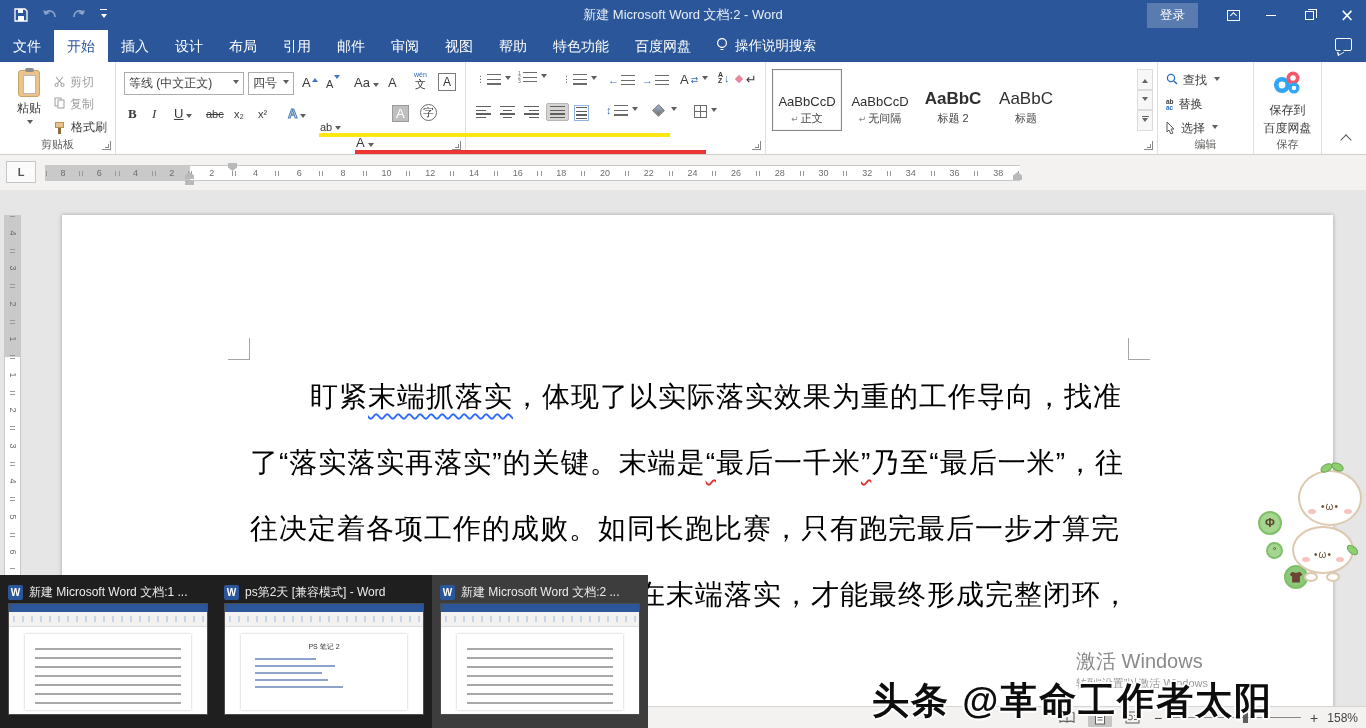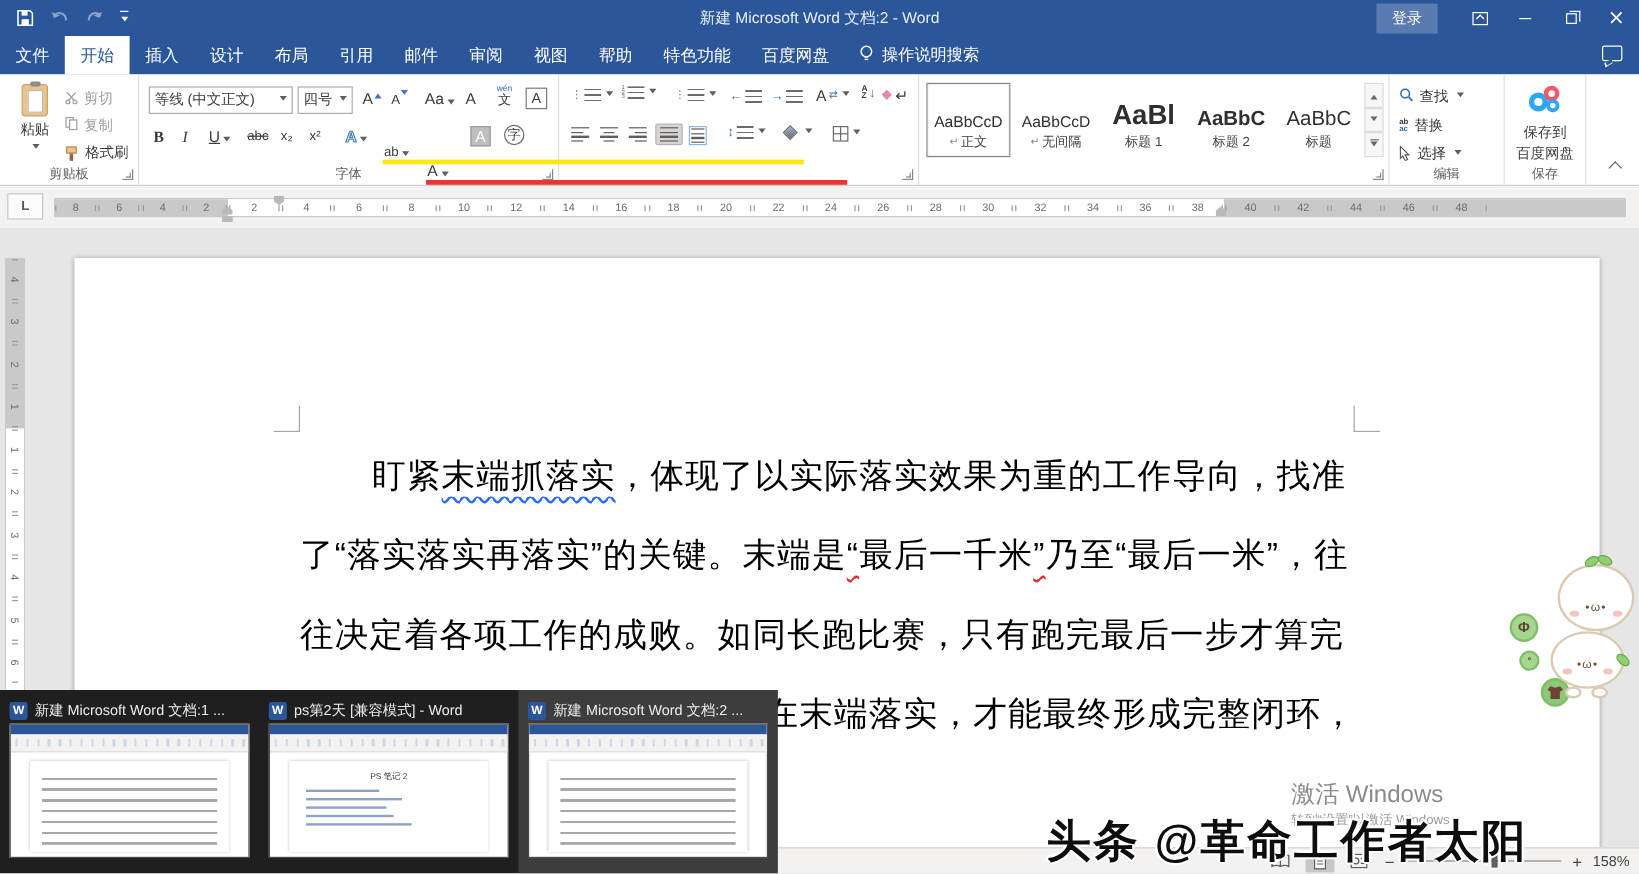--- a/index.html
+++ b/index.html
@@ -383,21 +383,20 @@
           <b></b>
           <span class="gcar"></span>
         </div>
       <div class="fbtn" style="left:276px;top:43px">
           <span class="shade-a">A</span>
         </div>
       <div class="fbtn" style="left:304px;top:42px">
           <span class="enclose">字</span>
         </div>
 
-      <div class="grp-label">字体</div>
       <div class="dlg">
           <b></b>
         </div>
     </div>
 
     <div class="grp g-par">
       <div class="pic" style="left:10px;top:12px">
           <b class="mkd">⋮</b>
           <b class="ln"></b>
           <span class="gcar"></span>
@@ -500,24 +499,20 @@
               <b class="pmark-sm">↵</b>
               <span>正文</span>
             </span>
         </div>
         <div class="sty">
           <span class="smp smp1">AaBbCcD</span>
           <span class="nm">
               <b class="pmark-sm">↵</b>
               <span>无间隔</span>
             </span>
-        </div>
-        <div class="sty">
-          <span class="smp smp3">AaBl</span>
-          <span class="nm">标题 1</span>
         </div>
         <div class="sty">
           <span class="smp smp4">AaBbC</span>
           <span class="nm">标题 2</span>
         </div>
         <div class="sty">
           <span class="smp smp5">AaBbC</span>
           <span class="nm">标题</span>
         </div>
       </div>
@@ -647,37 +642,20 @@
             <span>32</span>
           </div>
         <div class="rc" style="flex:1">
             <span>34</span>
           </div>
         <div class="rc" style="flex:1">
             <span>36</span>
           </div>
         <div class="rc" style="flex:1">
             <span>38</span>
-          </div>
-      </div>
-      <div class="hseg gray" style="width:335px">
-        <div class="rc" style="width:44px">
-            <span>40</span>
-          </div>
-        <div class="rc" style="width:44px">
-            <span>42</span>
-          </div>
-        <div class="rc" style="width:44px">
-            <span>44</span>
-          </div>
-        <div class="rc" style="width:44px">
-            <span>46</span>
-          </div>
-        <div class="rc" style="width:44px">
-            <span>48</span>
           </div>
       </div>
     </div>
     <div class="mk-fl"></div>
     <div class="mk-hang"></div>
     <div class="mk-box"></div>
     <div class="mk-right"></div>
   </div>
 
   <div class="workspace">

